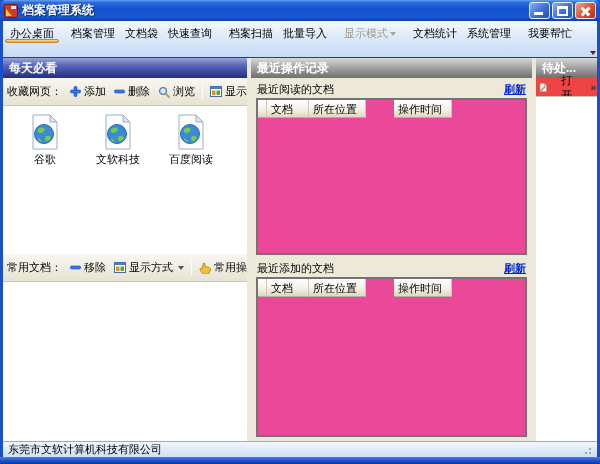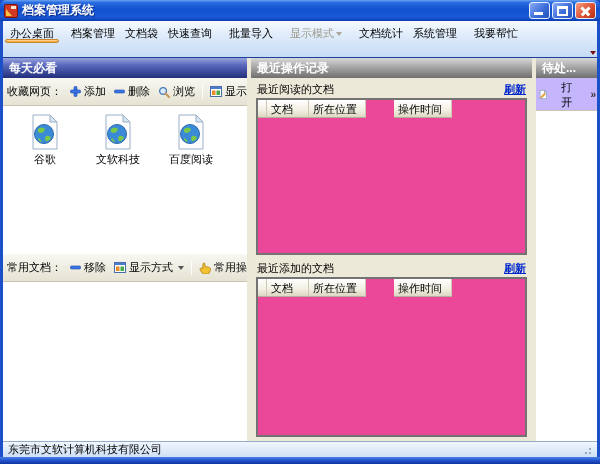--- a/index.html
+++ b/index.html
@@ -38,21 +38,21 @@
   .dd-arrow.dim { border-top-color:#A8A698; border-top-color:#A8A698; }
   .toolbar-overflow { position:absolute; right:0; bottom:3px; width:7px; height:9px; }
   .toolbar-overflow .dd-arrow { border-top-color:#7A1010; margin:0; }
 
   
   .content { position:absolute; left:3px; top:58px; width:594px; height:383px; display:flex; background:#ECE9D8; }
   .panel { display:flex; flex-direction:column; min-width:0; }
   .panel.left { width:244px; background:#fff; }
   .vsplit { width:4px; background:#ECE9D8; }
   .panel.middle { width:281px; background:#ECE9D8; }
-  .panel.right { width:61px; background:#c4b5fd; }
+  .panel.right { width:61px; background:#ef4444; }
   .phead { height:20px; line-height:20px; padding-left:6px; color:#fff; font-weight:bold; font-size:12px;
     white-space:nowrap; overflow:hidden; flex:0 0 auto; }
   .phead.blue { background:linear-gradient(180deg,#98A4DC 0%,#5B69BE 35%,#222F7B 100%); }
   .phead.gray { background:linear-gradient(180deg,#D8D8D8 0%,#ACACAC 40%,#6F6F6F 100%); }
 
   
   .subbar { height:28px; flex:0 0 auto; background:linear-gradient(180deg,#F8F7F2 0%,#E6E3D2 100%);
     border-bottom:1px solid #C9C5B2; display:flex; align-items:center; padding:0 4px; gap:2px; white-space:nowrap; }
   .sublabel { margin-right:3px; }
   .sbtn { display:flex; align-items:center; gap:3px; padding:2px 3px; border-radius:2px; cursor:default; }
@@ -72,21 +72,21 @@
   .lv2 { flex:1; }
   .vgap { height:5px; flex:0 0 auto; }
   .lv-head { display:flex; height:18px; }
   .lvh { background:linear-gradient(180deg,#FFFFFF 0%,#F2EFE2 60%,#DDD8C2 100%);
     border-right:1px solid #CCC8B4; border-bottom:1px solid #B3AF9C; padding:2px 4px; white-space:nowrap; overflow:hidden; }
   .lvh.sel { width:9px; padding:0; }
   .lvh.c1 { width:42px; } .lvh.c2 { width:57px; } .lvh.c3 { width:58px;margin-left:28px; }
 
   
   .rbody { flex:1; display:flex; flex-direction:column; min-height:0; }
-  .openrow { height:32px; flex:0 0 auto; display:flex; align-items:center; gap:14px; padding:1px 2px 0 3px; }
+  .openrow { height:18px; flex:0 0 auto; display:flex; align-items:center; gap:14px; padding:1px 2px 0 3px; }
   .chev { margin-left:auto; font-weight:bold; font-size:10px; color:#333; letter-spacing:-1px; }
   .white-area { flex:1; background:#fff; border-top:1px solid #C9C5B2; }
 
   
   .statusbar { position:absolute; left:3px; top:441px; width:594px; height:16px;
     background:linear-gradient(180deg,#F0F6FD 0%,#CFE0F5 100%); border-top:1px solid #96AACB;
     display:flex; align-items:center; padding:0 5px; }
   .grip { margin-left:auto; width:10px; height:10px;
     background:
       radial-gradient(circle at 8px 8px,#9AA8C0 1.2px,transparent 1.4px),
@@ -154,20 +154,30 @@
       <svg width="24" height="24" viewBox="0 0 24 24">
         <circle cx="10" cy="9.5" r="6.5" fill="#D9ECFA" stroke="#4A7AB5" stroke-width="2"></circle>
         <circle cx="8" cy="7.5" r="2" fill="#F2FAFF" opacity="0.9"></circle>
         <line x1="14.5" y1="14" x2="21" y2="20.5" stroke="#C89850" stroke-width="3.5" stroke-linecap="round"></line>
       </svg>
       <span>快速查询</span>
     </div>
     <div class="tsep"></div>
     <div class="tbtn">
       <svg width="24" height="24" viewBox="0 0 24 24">
+        <path d="M14 2 h5 l2 2 v17 h-7 z" fill="#C8CCD8" stroke="#707888"></path>
+        <rect x="15" y="4" width="4" height="2" fill="#8890A0"></rect>
+        <ellipse cx="9" cy="13" rx="7.5" ry="5.5" fill="#DDE2EC" stroke="#707888"></ellipse>
+        <ellipse cx="9" cy="13" rx="3" ry="2.2" fill="#A8B0C0" stroke="#707888"></ellipse>
+        <path d="M3 10 a7.5 5.5 0 0 1 10 -1.5" stroke="#4A90D8" fill="none" stroke-width="1.5"></path>
+      </svg>
+      <span>档案扫描</span>
+    </div>
+    <div class="tbtn">
+      <svg width="24" height="24" viewBox="0 0 24 24">
         <path d="M2 4.5 h7 l2 2 h7 v14 H2 z" fill="#F7CB5A" stroke="#B5821C"></path>
         <rect x="4.5" y="9" width="9" height="9" fill="#FDFDF2" stroke="#C0B890"></rect>
         <path d="M10 16 h4.5 v-4 l7 5.5 -7 5.5 v-4 H10 z" fill="#34A83C" stroke="#186E1E"></path>
         <path d="M11 17 h4.8 v-2.5 l4.5 3" fill="none" stroke="#9ADf9A" stroke-width="1"></path>
       </svg>
       <span>批量导入</span>
     </div>
     <div class="tsep"></div>
     <div class="tbtn disabled">
       <svg width="24" height="24" viewBox="0 0 24 24">

